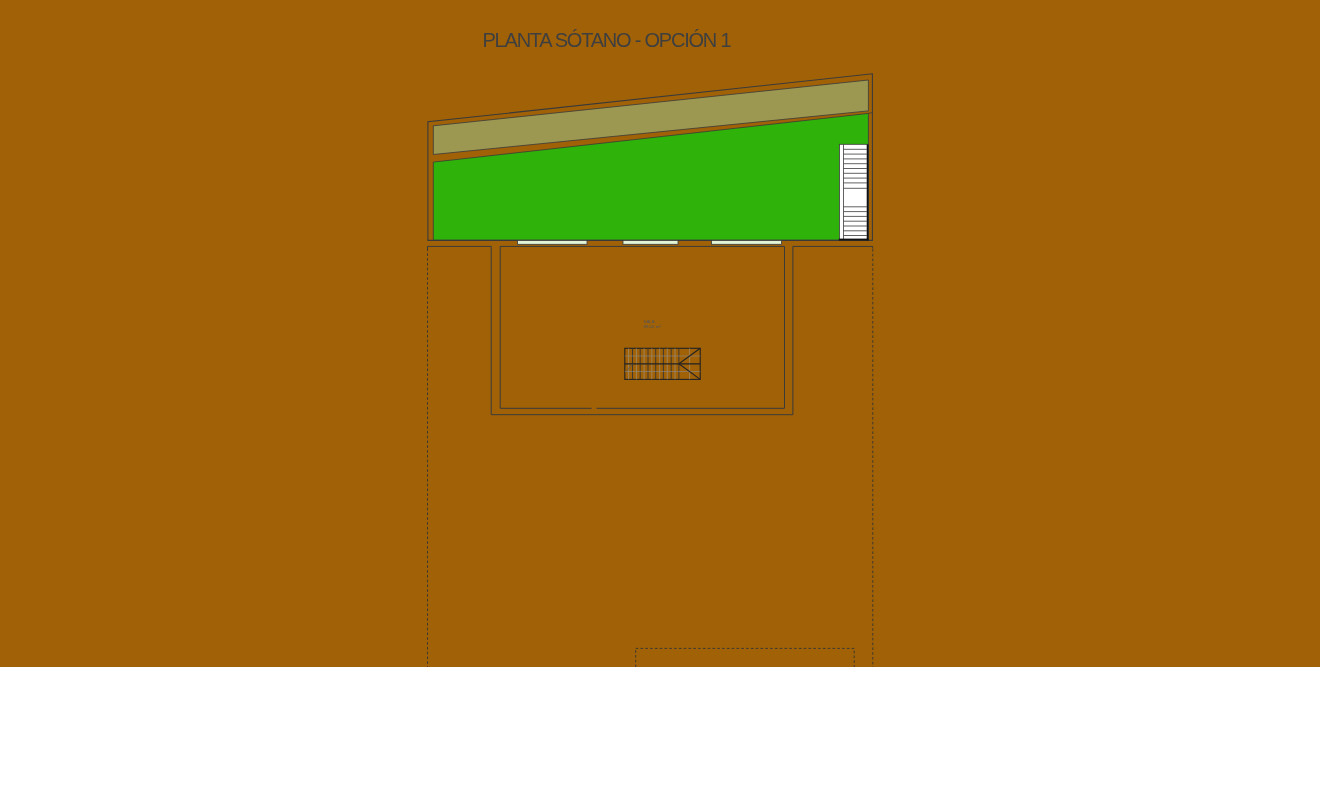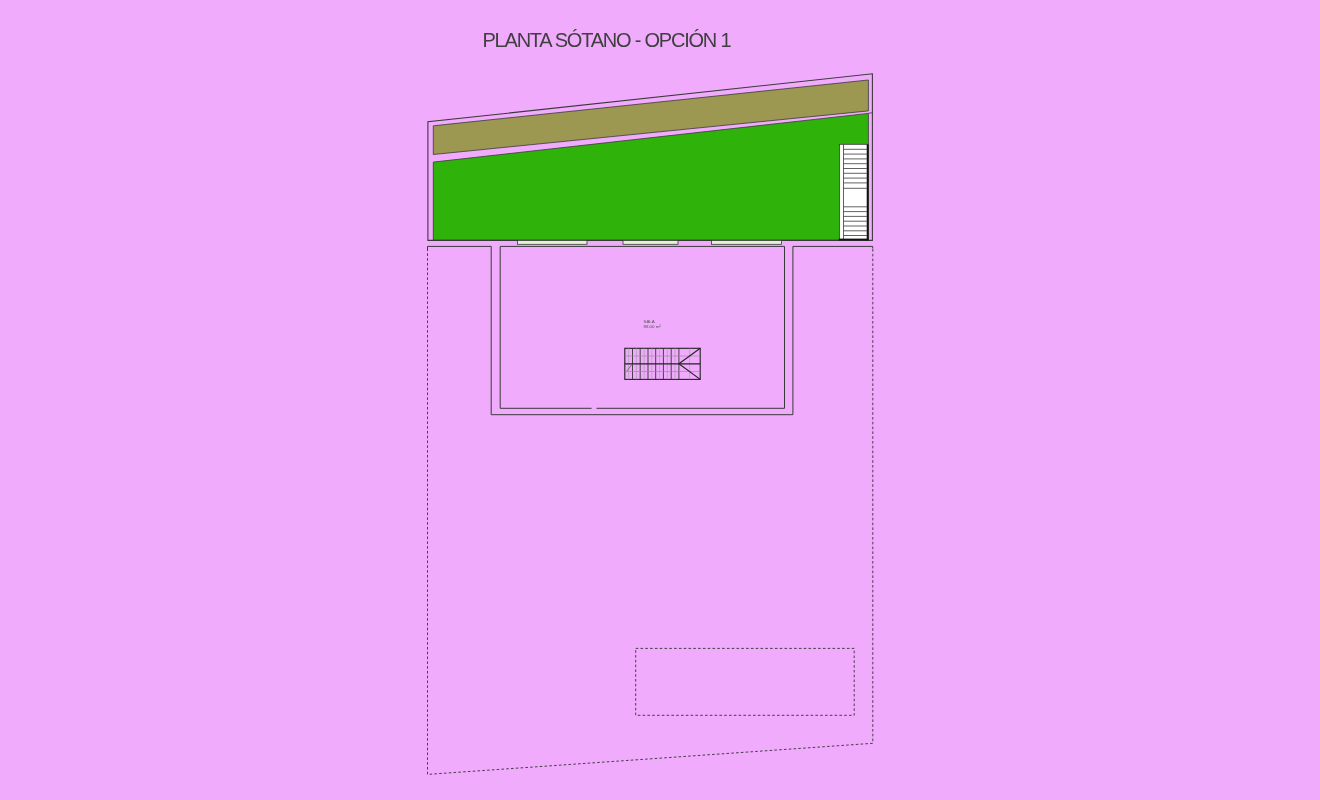--- a/index.html
+++ b/index.html
@@ -1,16 +1,16 @@
 <!DOCTYPE html>
 <html><head>
 <meta charset="utf-8">
 <style>
   html,body{margin:0;padding:0;background:#ffffff;}
-  .page{position:relative;width:1320px;height:800px;background:#f0abfc;overflow:hidden;
+  .page{position:relative;width:1320px;height:667px;background:#a16207;overflow:hidden;
         font-family:"Liberation Sans", sans-serif;}
 </style>
 </head>
 <body>
 <div class="page">
 <svg width="1320" height="800" viewBox="0 0 1320 800" xmlns="http://www.w3.org/2000/svg">
 
   <text id="title" x="482.5" y="47.0" font-size="20" textLength="249" lengthAdjust="spacing" fill="#3f3f3f" font-family="Liberation Sans, sans-serif">PLANTA SÓTANO - OPCIÓN 1</text>
 
   <path d="M427.9,240.4 L427.9,121.8 L872.4,73.8 L872.4,240.4 Z" fill="none" stroke="#3a3a3a" stroke-width="1.1"></path>

